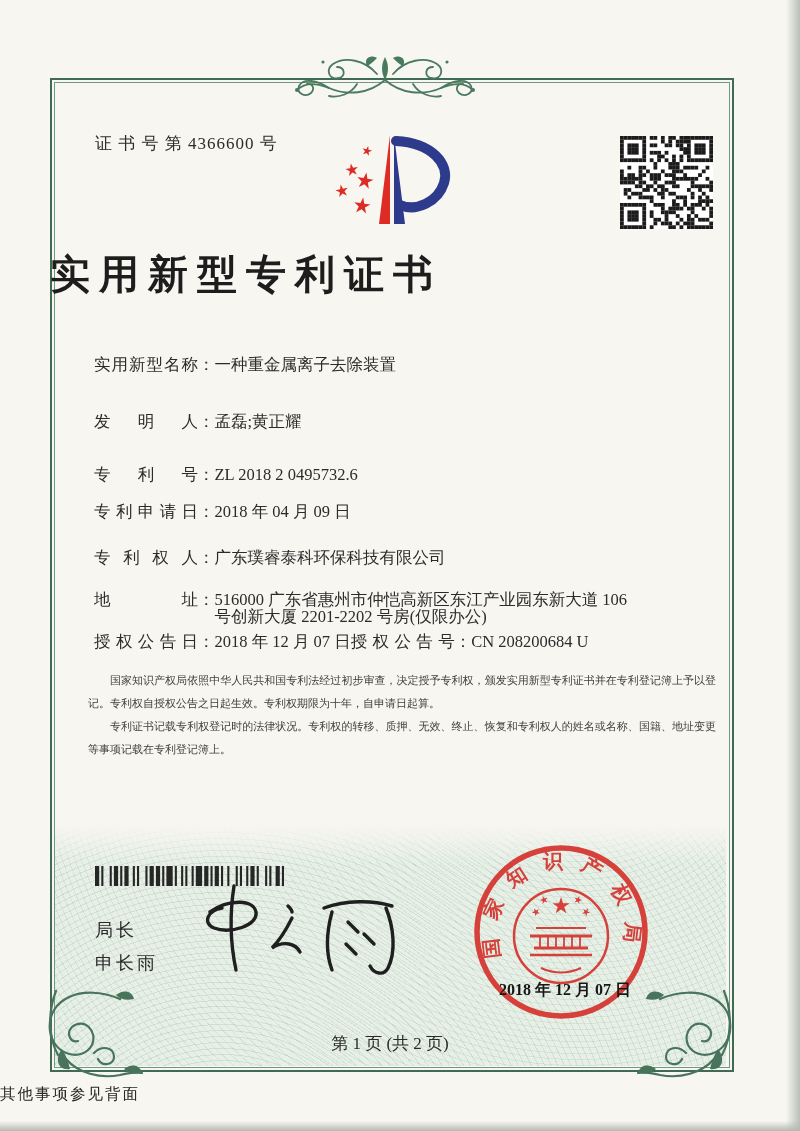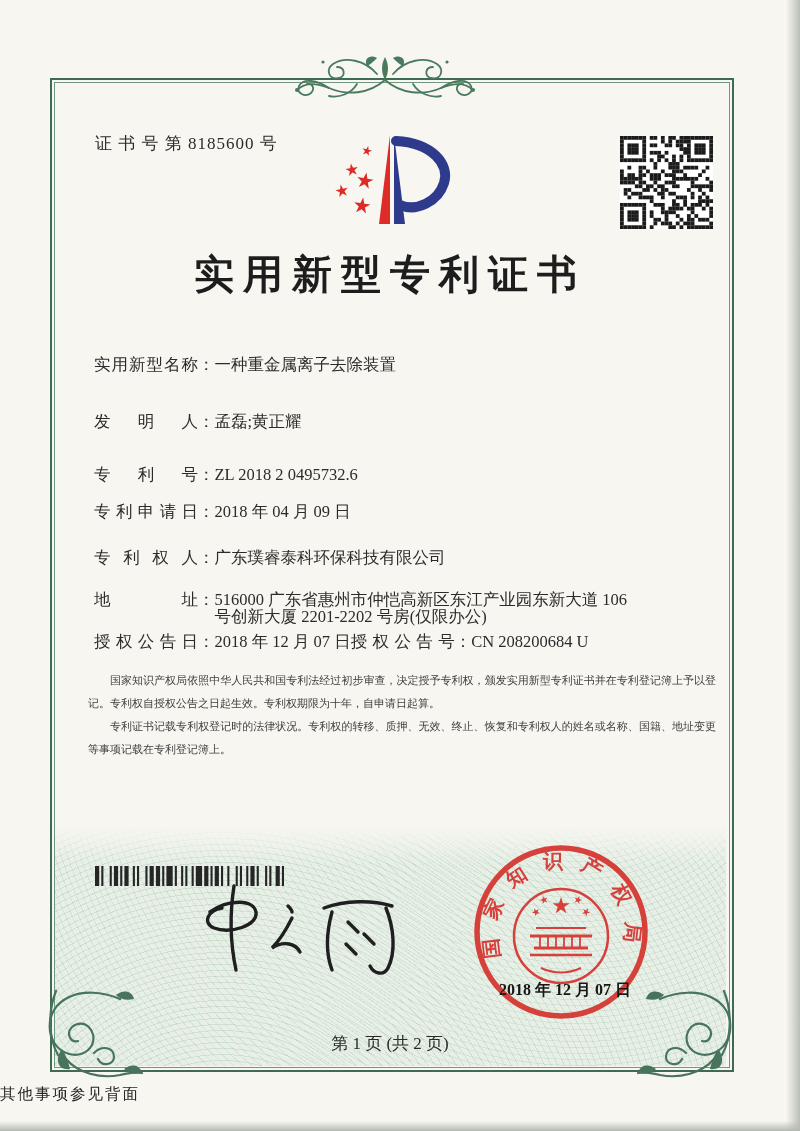--- a/index.html
+++ b/index.html
@@ -19,21 +19,21 @@
     background-color:#e7efe7;
     background-image:
       repeating-radial-gradient(circle at 25% 160%, rgba(255,255,255,0) 0 5px, rgba(118,166,130,.20) 5px 6px),
       repeating-radial-gradient(circle at 78% -60%, rgba(255,255,255,0) 0 5px, rgba(118,166,130,.15) 5px 6px);}
   .greenzone::before{content:"";position:absolute;inset:0;
       background:linear-gradient(180deg,#f7f6f1 0%,rgba(247,246,241,0) 16%);}
   .ornament{position:absolute;z-index:3;}
   .cert-no{position:absolute;left:95px;top:132px;font-size:17px;letter-spacing:1px;z-index:4;}
   .logo{position:absolute;left:330px;top:128px;z-index:4;}
   .qr{position:absolute;left:620px;top:136px;z-index:4;}
-  .title{position:absolute;left:50px;top:247px;width:680px;text-align:center;
+  .title{position:absolute;left:50px;top:247px;width:680px;text-align:left;
          font-size:40px;font-weight:700;letter-spacing:9px;color:#1d1d1d;z-index:4;}
   .fields{position:absolute;left:94px;top:352px;width:616px;font-size:16.5px;
           line-height:26px;z-index:4;}
   .frow{margin-bottom:20px;white-space:nowrap;}
   .frow:nth-child(1){margin-bottom:31px;}
   .frow:nth-child(2){margin-bottom:27px;}
   .frow:nth-child(3){margin-bottom:11px;}
   .frow:nth-child(6){margin-bottom:4px;line-height:17px;}
   .flabel{display:inline-block;width:104px;text-align:justify;text-align-last:justify;vertical-align:top;}
   .fcolon{vertical-align:top;}
@@ -102,21 +102,21 @@
       <path d="M84,14 C46,-2 10,14 14,46 C17,70 46,78 56,60 C62,46 48,32 36,42 C30,48 34,58 42,56"></path>
       <path d="M20,6 C12,26 12,52 22,70"></path>
       <path d="M30,74 C42,88 64,94 84,90 C92,88 100,86 106,88"></path>
       <path d="M58,68 C66,60 78,62 78,72 C78,80 66,82 62,74"></path>
       <path d="M26,64 C18,74 22,86 34,84 C32,76 30,70 26,64 Z" fill="#47745a" stroke="none"></path>
       <path d="M88,84 C96,78 104,80 106,88 C98,90 92,88 88,84 Z" fill="#47745a" stroke="none"></path>
       <path d="M80,10 C88,4 96,6 98,14 C90,16 84,14 80,10 Z" fill="#47745a" stroke="none"></path>
     </g>
   </svg>
 
-  <div class="cert-no">证 书 号 第 8185600 号</div>
+  <div class="cert-no">证 书 号 第 4366600 号</div>
 
   <svg class="logo" width="130" height="102" viewBox="0 0 130 102">
     <path d="M60,7 L49,96 L60,96 Z" fill="#dd2c26"></path>
     <path d="M64,7 L64,96 L75,96 Z" fill="#2e3a8c"></path>
     <path d="M66,13 C102,15 120,36 114,55 C108,74 86,84 70,77" fill="none" stroke="#2e3a8c" stroke-width="10" stroke-linecap="round"></path>
     <g fill="#dd2c26">
       <use href="#star" transform="translate(37,23) scale(5.2) rotate(14)"></use>
       <use href="#star" transform="translate(22,42) scale(6.6) rotate(-10)"></use>
       <use href="#star" transform="translate(35,53) scale(8.6) rotate(10)"></use>
       <use href="#star" transform="translate(12,63) scale(6.6) rotate(-12)"></use>
@@ -491,20 +491,24 @@
         <rect x="151.2" y="0" width="2.1" height="20"></rect>
         <rect x="155.4" y="0" width="4.2" height="20"></rect>
         <rect x="161.7" y="0" width="2.1" height="20"></rect>
         <rect x="170.1" y="0" width="2.1" height="20"></rect>
         <rect x="174.3" y="0" width="2.1" height="20"></rect>
         <rect x="180.6" y="0" width="4.2" height="20"></rect>
         <rect x="186.9" y="0" width="2.1" height="20"></rect>
       </g>
   </svg>
 
+  <div class="director">
+    <div>局长</div>
+    <div>申长雨</div>
+  </div>
 
   <svg class="signature" width="210" height="105" viewBox="0 0 210 105">
     <g fill="none" stroke="#1f1f1f" stroke-width="3.4" stroke-linecap="round">
       <path d="M38,8 C34,34 34,64 40,92"></path>
       <path d="M14,34 C34,20 58,22 60,34 C62,48 34,56 18,50 C6,45 12,32 26,30"></path>
       <path d="M96,40 C90,52 84,62 76,70 C88,62 100,66 104,74"></path>
       <path d="M92,28 C94,30 96,32 96,34"></path>
       <path d="M128,30 C150,22 176,22 196,28"></path>
       <path d="M136,34 C130,56 130,76 136,92"></path>
       <path d="M190,30 C198,50 200,74 192,90 C188,98 178,96 174,88"></path>

